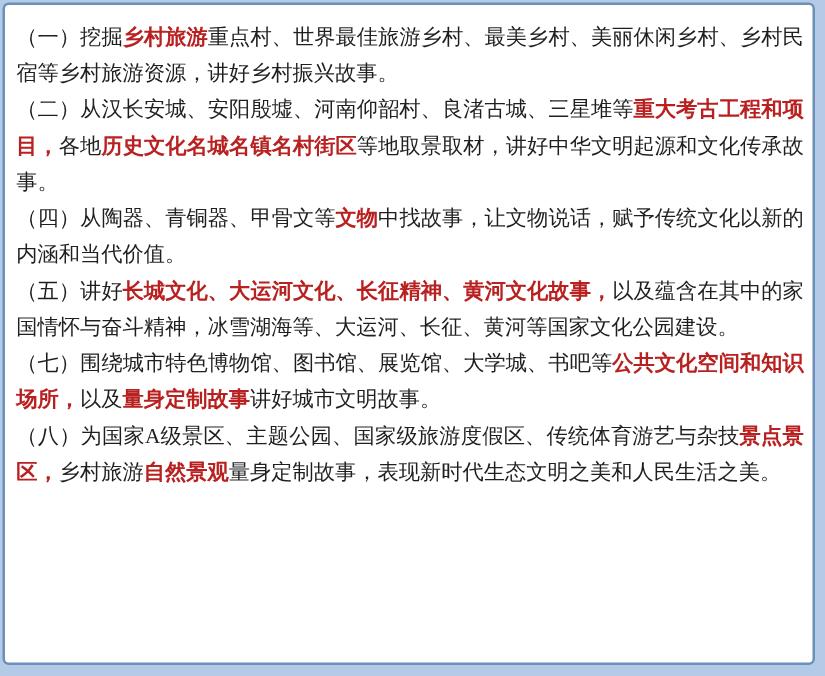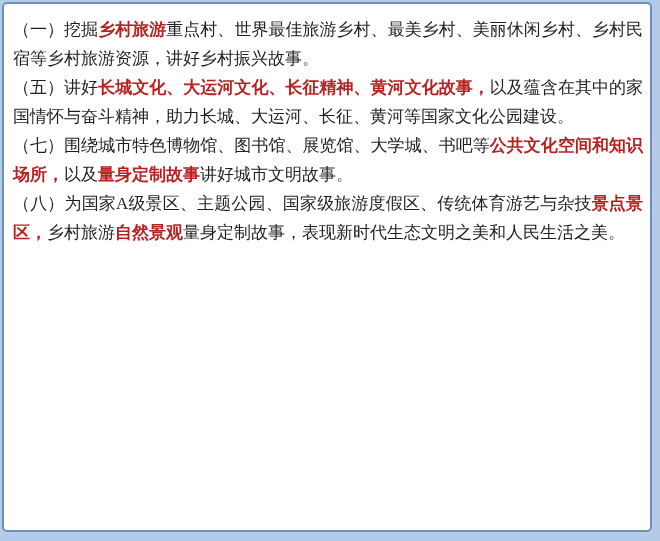--- a/index.html
+++ b/index.html
@@ -41,18 +41,20 @@
     font-weight: bold;
   }
 </style>
 </head>
 <body>
 
 <div class="page">
   <div class="frame">
     <div class="content">
         <p class="para"><span class="run">（一）挖掘</span><span class="run red">乡村旅游</span><span class="run">重点村、世界最佳旅游乡村、最美乡村、美丽休闲乡村、乡村民宿等乡村旅游资源，讲好乡村振兴故事。</span></p>
-        <p class="para"><span class="run">（五）讲好</span><span class="run red">长城文化、大运河文化、长征精神、黄河文化故事，</span><span class="run">以及蕴含在其中的家国情怀与奋斗精神，助力长城、大运河、长征、黄河等国家文化公园建设。</span></p>
+        <p class="para"><span class="run">（二）从汉长安城、安阳殷墟、河南仰韶村、良渚古城、三星堆等</span><span class="run red">重大考古工程和项目，</span><span class="run">各地</span><span class="run red">历史文化名城名镇名村街区</span><span class="run">等地取景取材，讲好中华文明起源和文化传承故事。</span></p>
+        <p class="para"><span class="run">（四）从陶器、青铜器、甲骨文等</span><span class="run red">文物</span><span class="run">中找故事，让文物说话，赋予传统文化以新的内涵和当代价值。</span></p>
+        <p class="para"><span class="run">（五）讲好</span><span class="run red">长城文化、大运河文化、长征精神、黄河文化故事，</span><span class="run">以及蕴含在其中的家国情怀与奋斗精神，冰雪湖海等、大运河、长征、黄河等国家文化公园建设。</span></p>
         <p class="para"><span class="run">（七）围绕城市特色博物馆、图书馆、展览馆、大学城、书吧等</span><span class="run red">公共文化空间和知识场所，</span><span class="run">以及</span><span class="run red">量身定制故事</span><span class="run">讲好城市文明故事。</span></p>
         <p class="para"><span class="run">（八）为国家A级景区、主题公园、国家级旅游度假区、传统体育游艺与杂技</span><span class="run red">景点景区，</span><span class="run">乡村旅游</span><span class="run red">自然景观</span><span class="run">量身定制故事，表现新时代生态文明之美和人民生活之美。</span></p>
       </div>
   </div>
 </div>
 
 </body></html>

